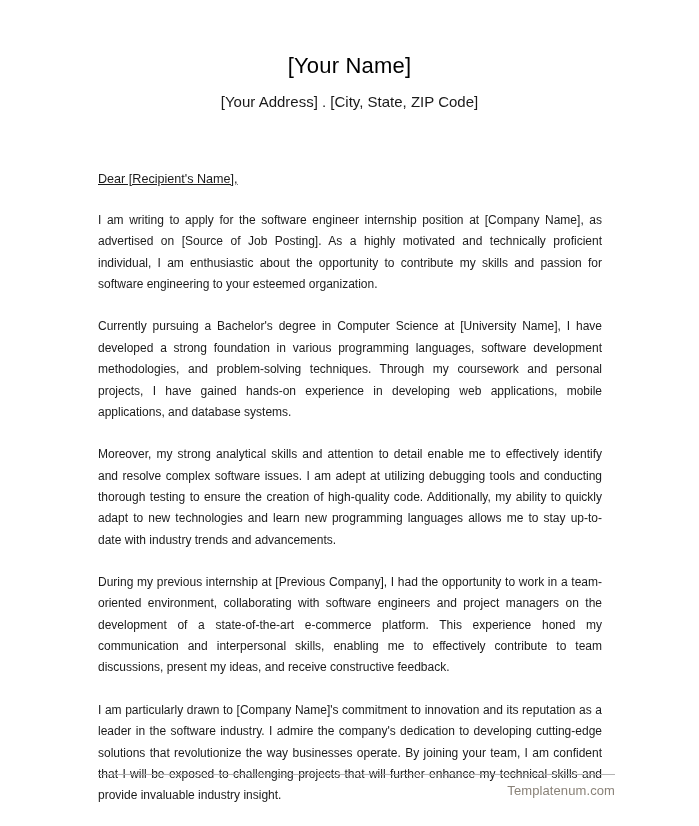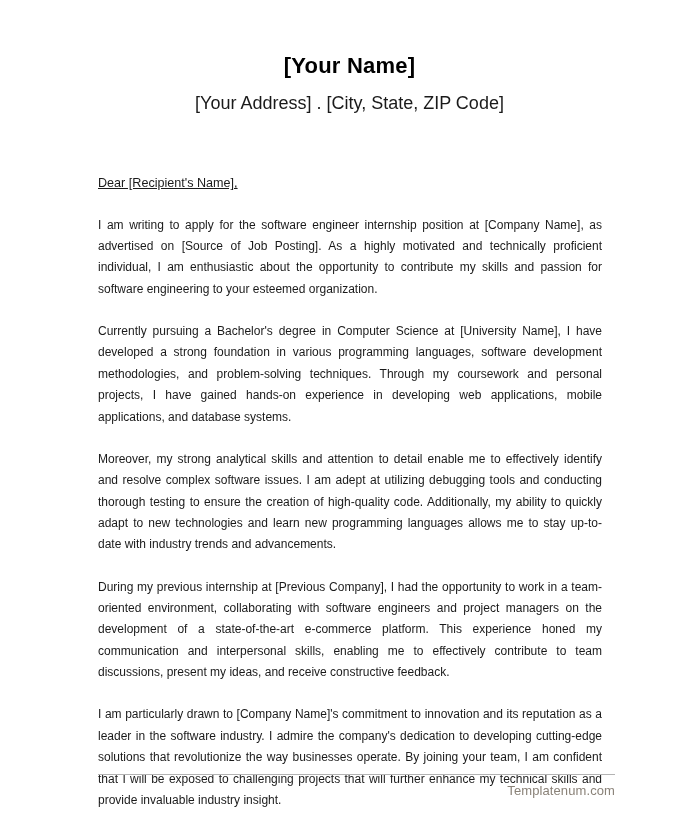--- a/index.html
+++ b/index.html
@@ -24,28 +24,28 @@
     box-sizing: border-box;
   }
 
   
   .letterhead {
     padding-top: 52px;
     text-align: center;
   }
   .sender-name {
     font-size: 22px;
-    font-weight: bold;
+    font-weight: normal;
     letter-spacing: 0.2px;
     color: #000000;
     line-height: 1.25;
     margin: 0 0 10px 0;
   }
   .contact-line {
-    font-size: 18px;
+    font-size: 15px;
     color: #1a1a1a;
     line-height: 1.55;
     margin: 4px;
   }
 
   
   .letter-body {
     margin-top: 57px;
     padding-left: 98px;
     padding-right: 97px;

